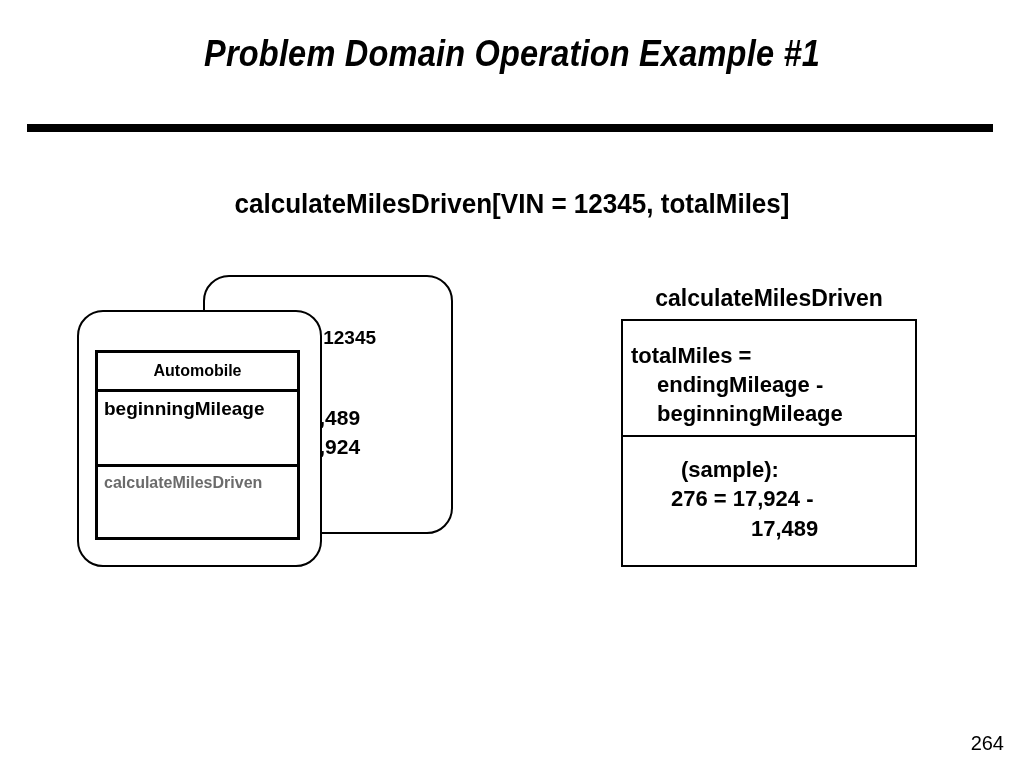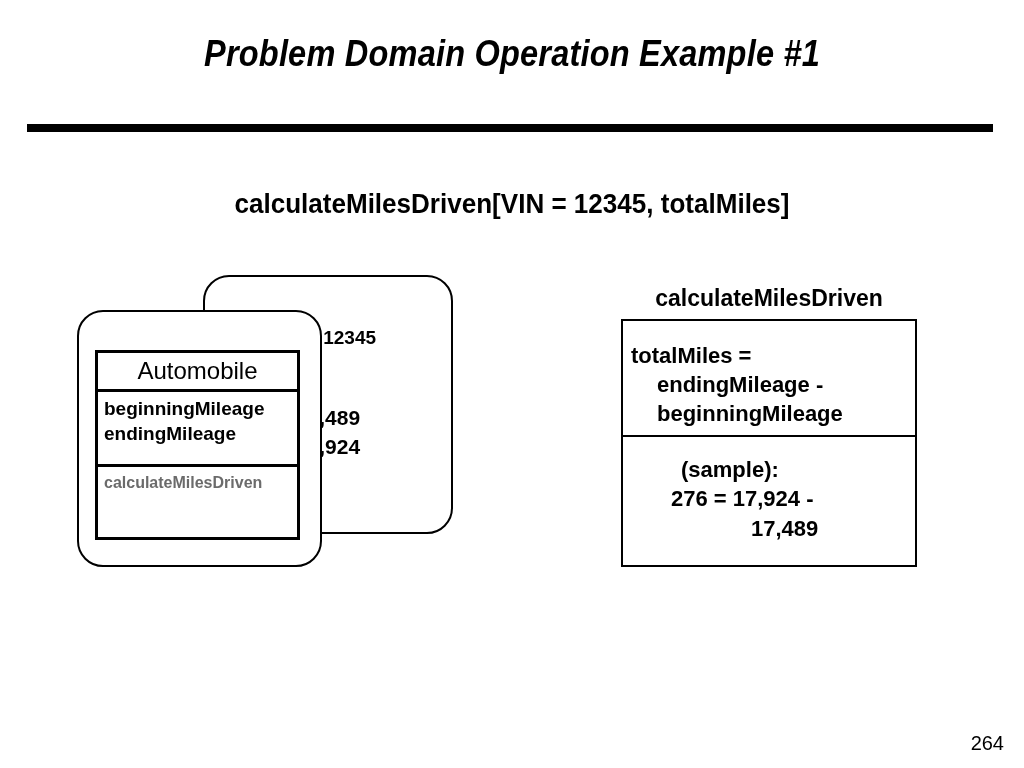--- a/index.html
+++ b/index.html
@@ -111,22 +111,22 @@
     border: 3px solid #000000;
     background: #ffffff;
     box-sizing: border-box;
   }
   #class-name-row {
     height: 39px;
     border-bottom: 3px solid #000000;
     display: flex;
     align-items: center;
     justify-content: center;
-    font-size: 24px;
-    font-weight: normal;
+    font-size: 16px;
+    font-weight: bold;
     box-sizing: border-box;
   }
   #class-attrs-row {
     height: 75px;
     border-bottom: 3px solid #000000;
     box-sizing: border-box;
     padding: 4px 0 0 6px;
     overflow: visible;
   }
   #class-attrs-row span {
@@ -229,21 +229,20 @@
   <span>17,489</span>
   <span>17,924</span>
 </div>
 
 <div id="class-card"></div>
 
 <div id="class-box">
   <div id="class-name-row">Automobile</div>
   <div id="class-attrs-row">
     <span>beginningMileage</span>
-    <span>endingMileage</span>
   </div>
   <div id="class-ops-row">
     <span>calculateMilesDriven</span>
   </div>
 </div>
 
 <div id="op-label">calculateMilesDriven</div>
 
 <div id="op-box">
   <div id="op-formula">

